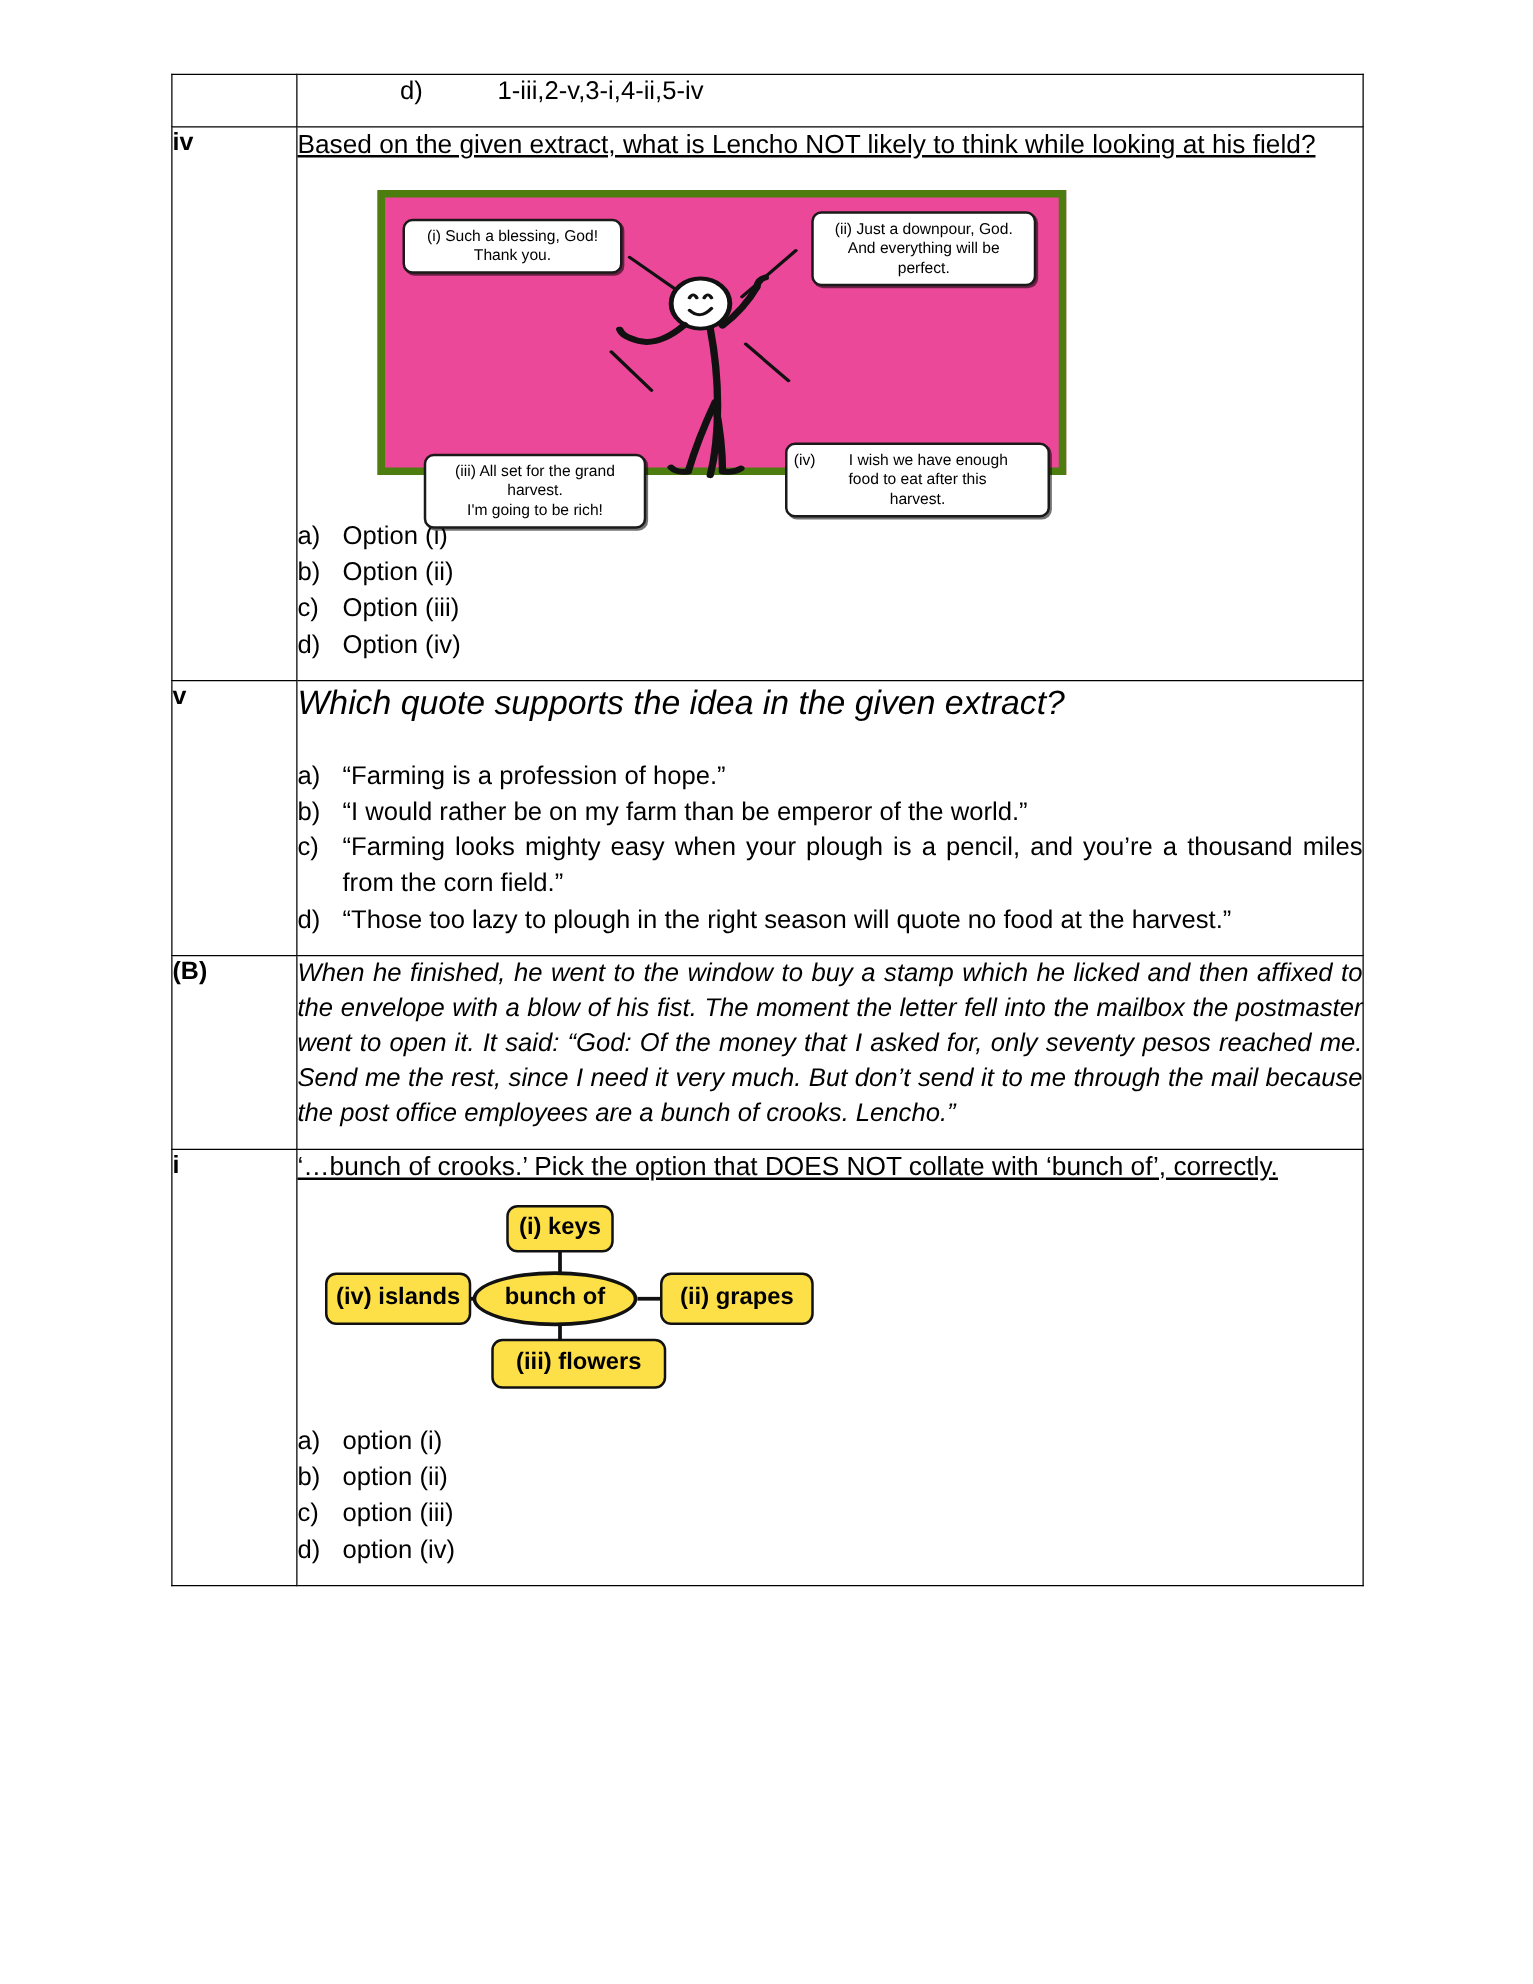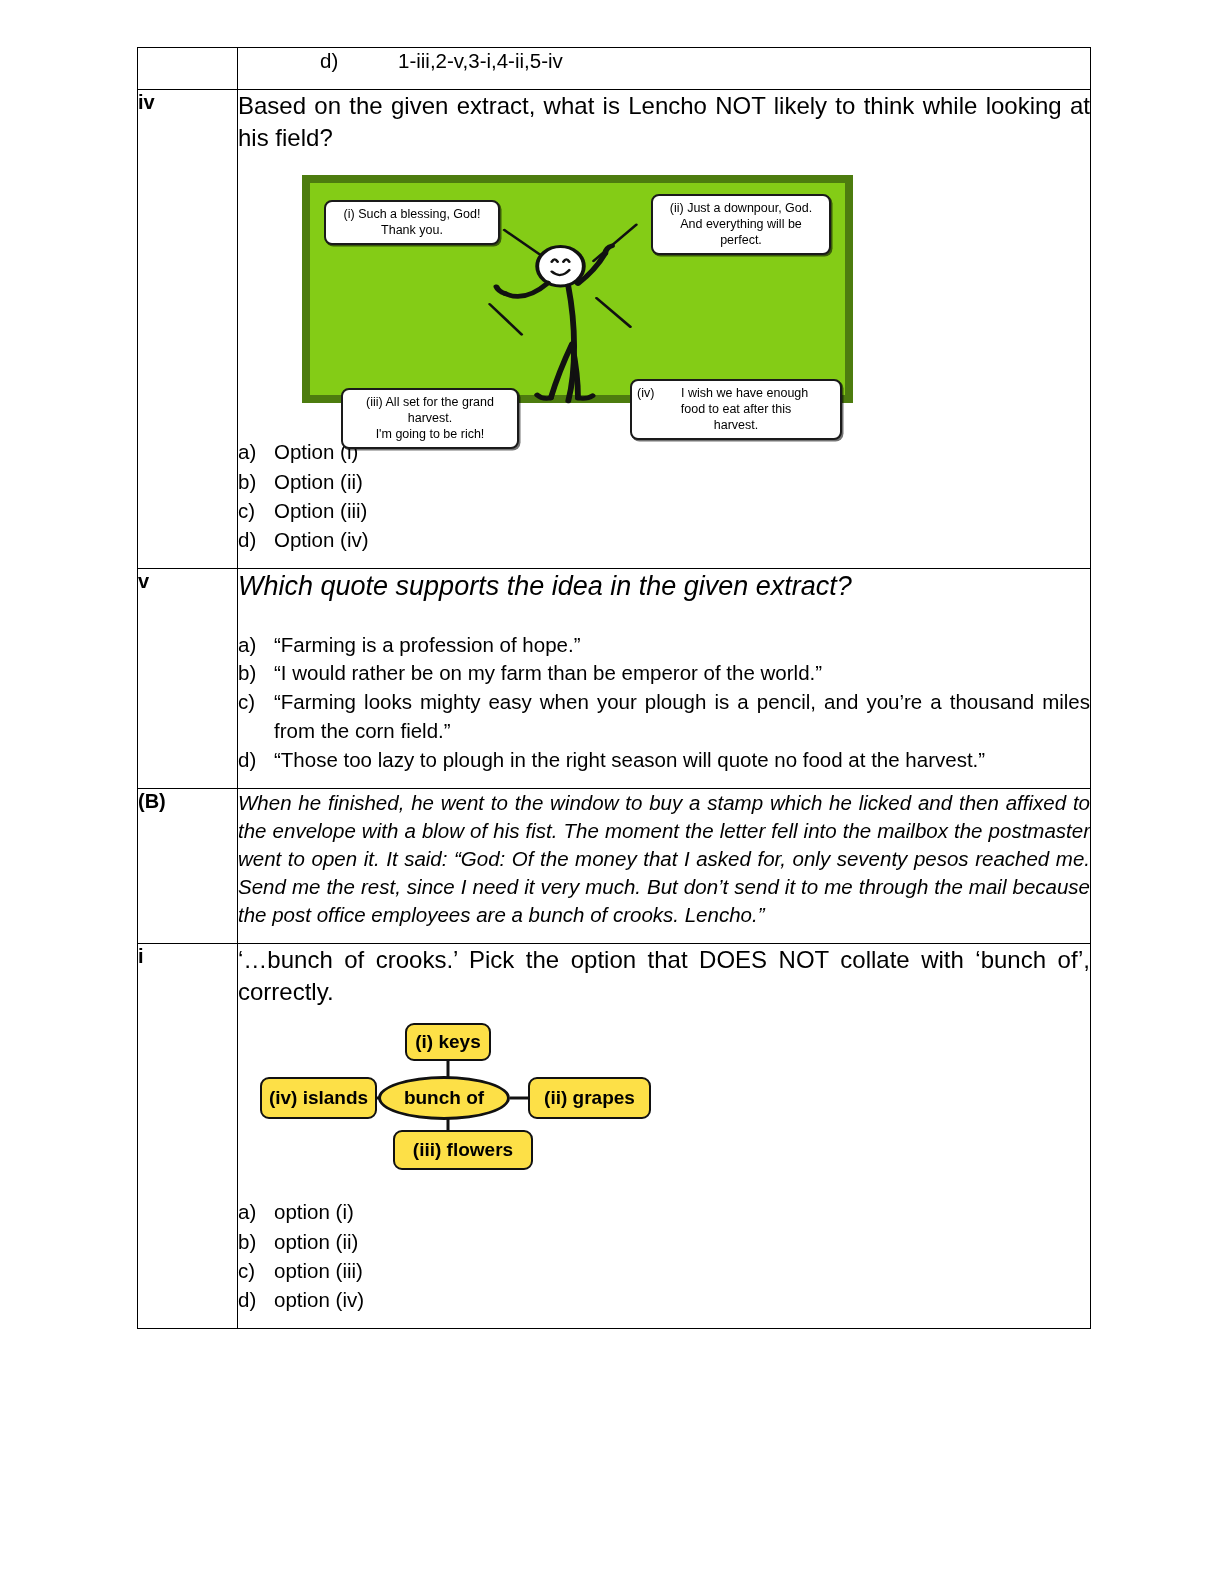--- a/index.html
+++ b/index.html
@@ -20,20 +20,21 @@
     position: absolute;
     left: 137px;
     top: 47px;
     width: 953px;
   }
 
   table.qtable {
     border-collapse: collapse;
     width: 953px;
     table-layout: fixed;
+    margin-top: 12px;
   }
   table.qtable td {
     border: 1px solid #000000;
     vertical-align: top;
     padding: 0;
   }
   td.labelcol {
     width: 99px;
     padding: 9px 0 0 12px;
     font-weight: bold;
@@ -41,24 +42,25 @@
     line-height: 1.28;
   }
   td.bodycol {
     width: 852px;
     padding: 9px 14px 10px 14px;
     font-size: 20px;
     line-height: 1.3;
   }
 
   .qtext {
-    font-size: 24px;
+    font-size: 21px;
     line-height: 1.33;
     text-align: justify;
     text-justify: inter-word;
+    text-decoration: underline;
   }
   .qtext-nojust {
     font-size: 27px;
     line-height: 1.33;
     font-style: italic;
   }
 
   .extract {
     font-style: italic;
     font-size: 20.5px;
@@ -100,22 +102,22 @@
   .spacer-sm { height: 14px; }
   .spacer-md { height: 26px; }
   .spacer-lg { height: 34px; }
 
   
   .illus {
     position: relative;
     width: 551px;
     height: 228px;
     margin: 22px 0 0 64px;
-    border: 8px solid #4d7c0f;
-    background: #84cc16;
+    border: 6px solid #4d7c0f;
+    background: #ec4899;
     box-sizing: border-box;
   }
   .bubble {
     position: absolute;
     border: 2px solid #1a1a1a;
     border-radius: 8px;
     background: #ffffff;
     box-sizing: border-box;
     font-size: 12.5px;
     line-height: 1.26;

